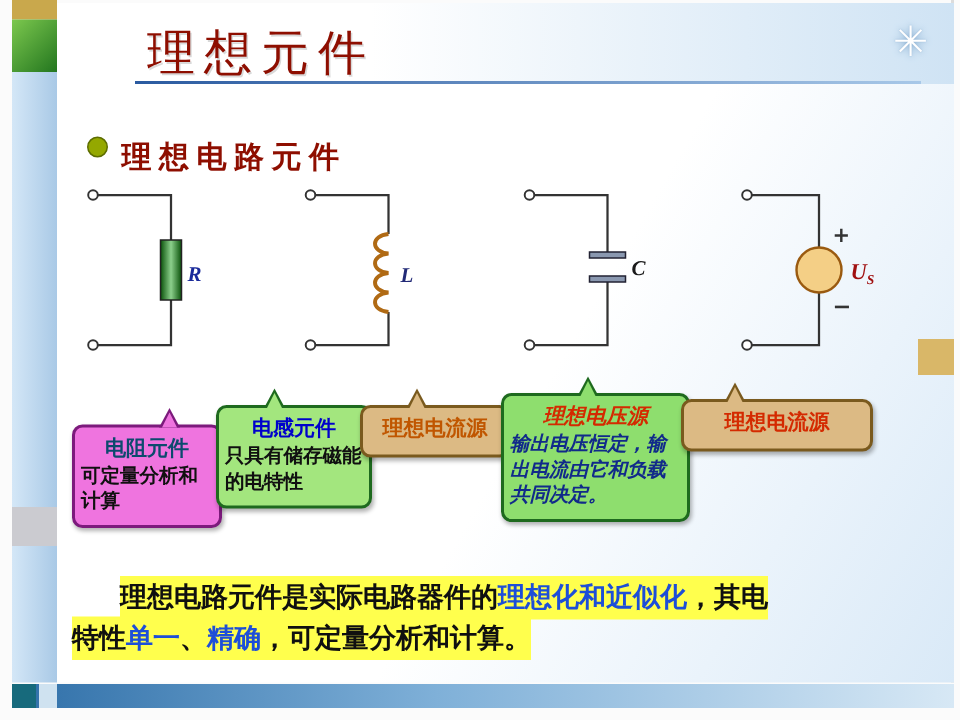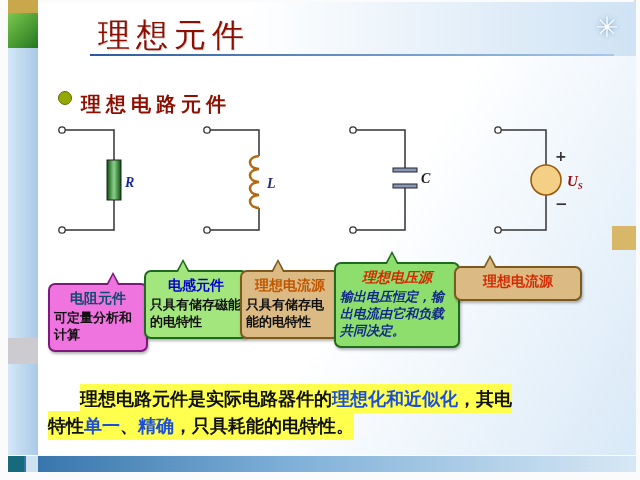--- a/index.html
+++ b/index.html
@@ -157,31 +157,30 @@
       <div class="co-body">可定量分析和计算</div>
     </div>
     <div class="callout co2">
       <span class="tail"></span>
       <div class="co-title">电感元件</div>
       <div class="co-body">只具有储存磁能的电特性</div>
     </div>
     <div class="callout co3">
       <span class="tail"></span>
       <div class="co-title">理想电流源</div>
-      <div class="co-body">只具有储存电能的电特性</div>
     </div>
     <div class="callout co4">
       <span class="tail"></span>
       <div class="co-title">理想电压源</div>
       <div class="co-body">输出电压恒定，输出电流由它和负载共同决定。</div>
     </div>
     <div class="callout co5">
       <span class="tail"></span>
       <div class="co-title">理想电流源</div>
     </div>
 
     <div class="summary">
       <div class="line1"><span class="hl blk">理想电路元件是实际电路器件的</span><span class="hl mag">理想化和近似化</span><span class="hl blk">，其电</span></div>
-      <div class="line2"><span class="hl blk">特性</span><span class="hl mag">单一</span><span class="hl blk">、</span><span class="hl mag">精确</span><span class="hl blk">，只具耗能的电特性。</span></div>
+      <div class="line2"><span class="hl blk">特性</span><span class="hl mag">单一</span><span class="hl blk">、</span><span class="hl mag">精确</span><span class="hl blk">，可定量分析和计算。</span></div>
     </div>
 
   </div>
 </div>
 
 </body></html>

